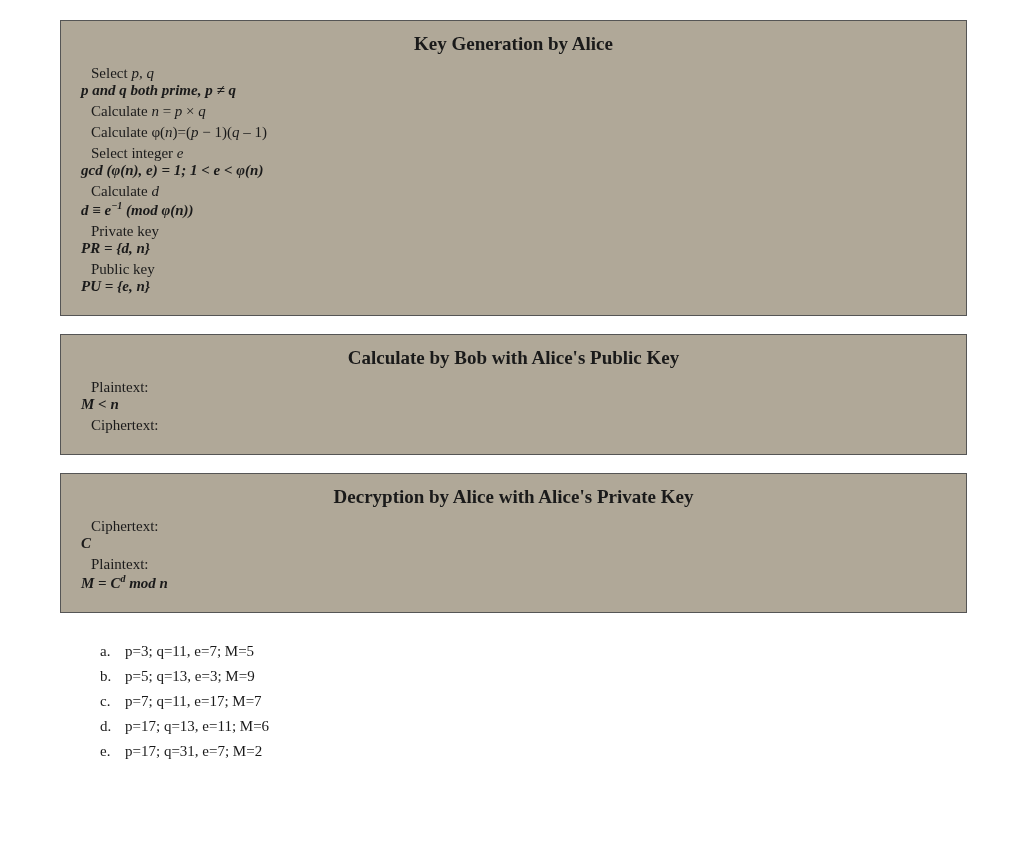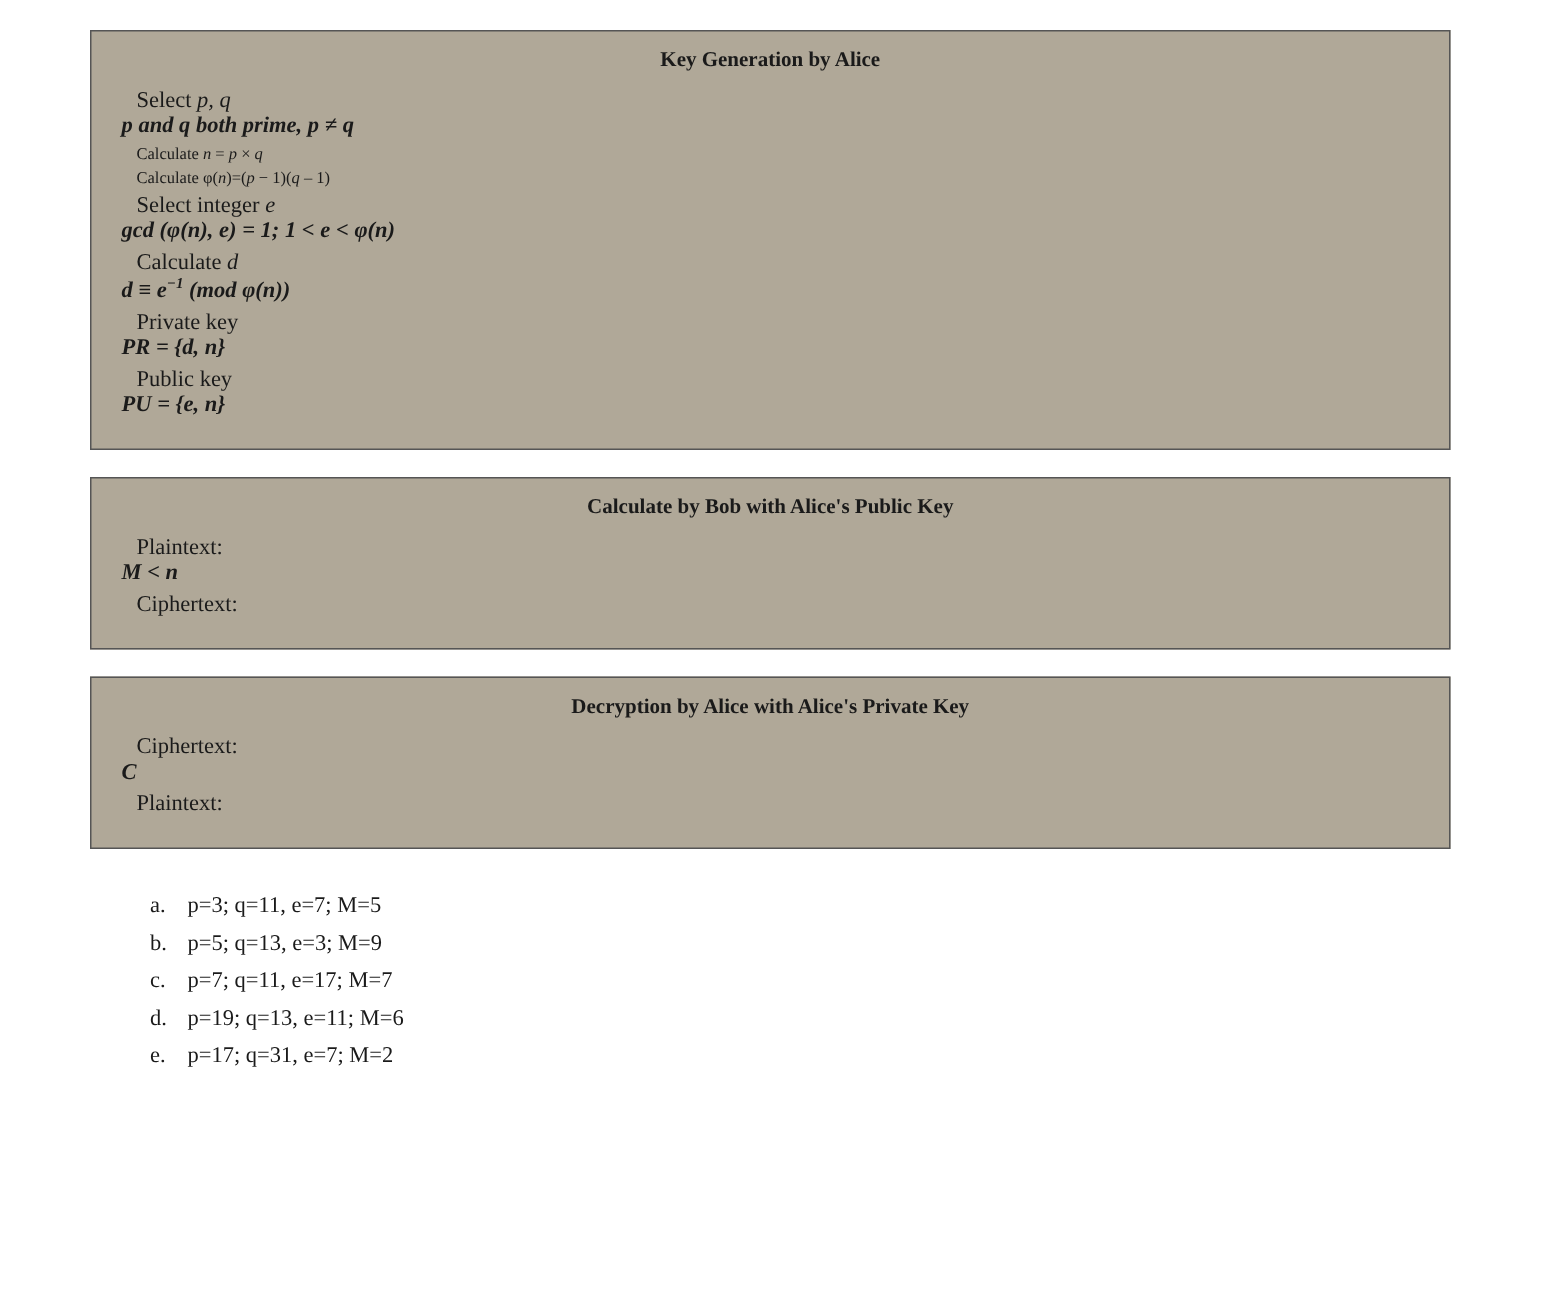--- a/index.html
+++ b/index.html
@@ -21,21 +21,21 @@
     .section-box {
       background-color: #b0a898;
       border: 1.5px solid #555;
       margin-bottom: 18px;
       padding: 12px 20px 16px 20px;
     }
 
     .section-title {
       text-align: center;
       font-weight: bold;
-      font-size: 14px;
+      font-size: 19px;
       margin-bottom: 10px;
     }
 
     .row {
       display: flex;
       flex-direction: column;
       margin: 4px 0;
       align-items: baseline;
     }
 
@@ -47,21 +47,21 @@
     }
 
     .row-right {
       flex: 1;
       font-style: italic;
       font-size: 15px;
     }
 
     .row-full {
       padding-left: 10px;
-      font-size: 11px;
+      font-size: 15px;
     }
 
     .italic { font-style: italic; }
 
     sup {
       font-size: 10px;
       vertical-align: super;
     }
 
     .problem-list {
@@ -167,37 +167,40 @@
 
   <div class="row">
     <div class="row-left">Ciphertext:</div>
     <div class="row-right math-display">
       <span class="italic">C</span>
     </div>
   </div>
 
   <div class="row">
     <div class="row-left">Plaintext:</div>
+    <div class="row-right math-display">
+      <span class="italic">M</span> = <span class="italic">C<sup>d</sup></span> mod <span class="italic">n</span>
+    </div>
   </div>
 </div>
 
 <ol class="problem-list">
   <li>
     <span class="label">a.</span>
     <span>p=3; q=11, e=7; M=5</span>
   </li>
   <li>
     <span class="label">b.</span>
     <span>p=5; q=13, e=3; M=9</span>
   </li>
   <li>
     <span class="label">c.</span>
     <span>p=7; q=11, e=17; M=7</span>
   </li>
   <li>
     <span class="label">d.</span>
-    <span>p=19; q=13, e=11; M=6</span>
+    <span>p=17; q=13, e=11; M=6</span>
   </li>
   <li>
     <span class="label">e.</span>
     <span>p=17; q=31, e=7; M=2</span>
   </li>
 </ol>
 
 </body></html>

